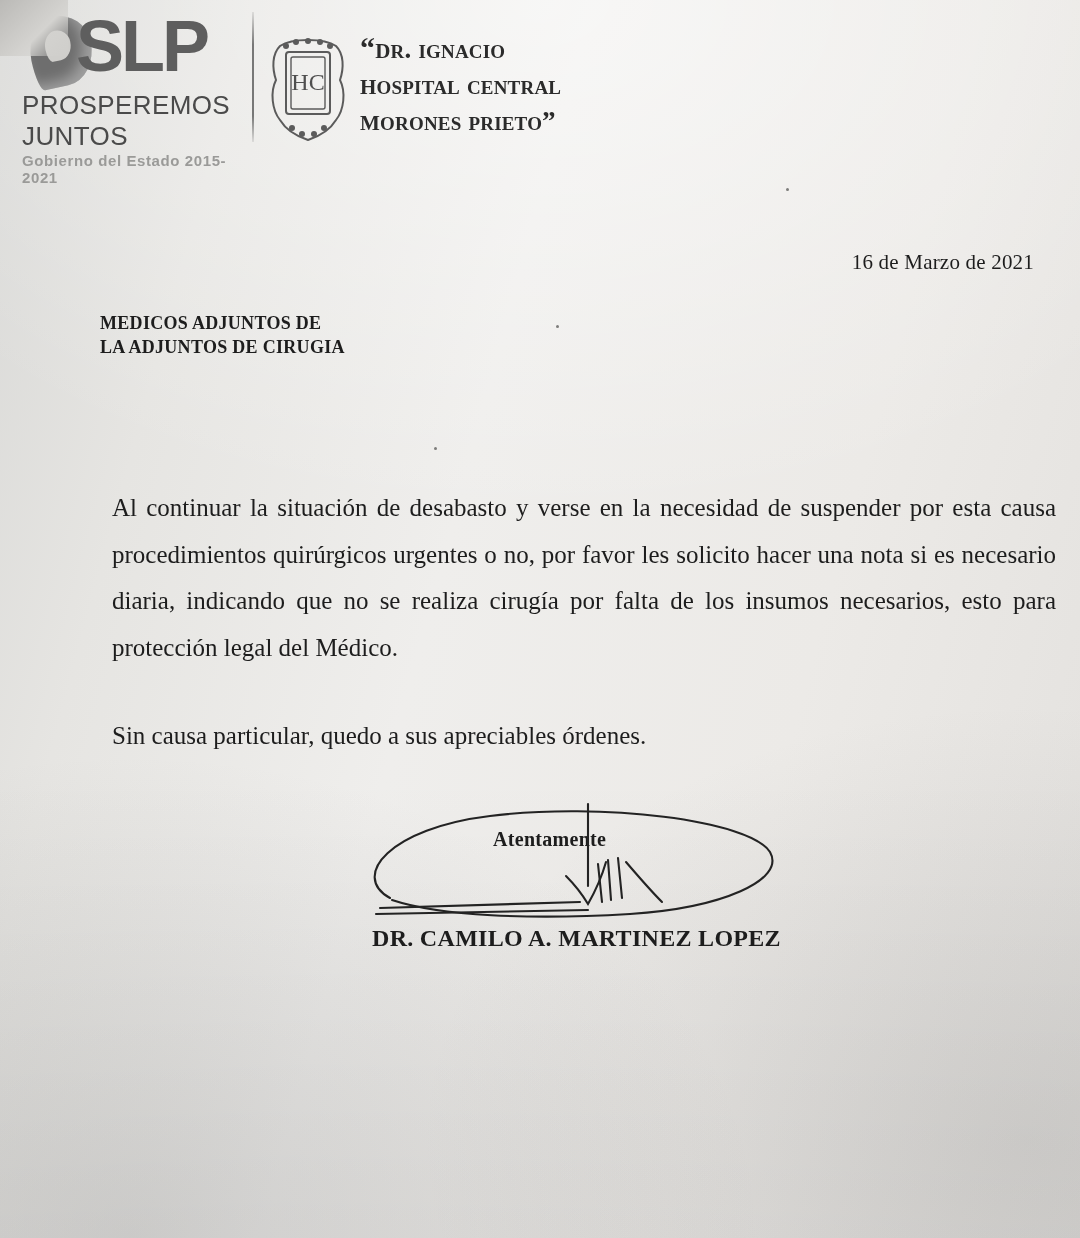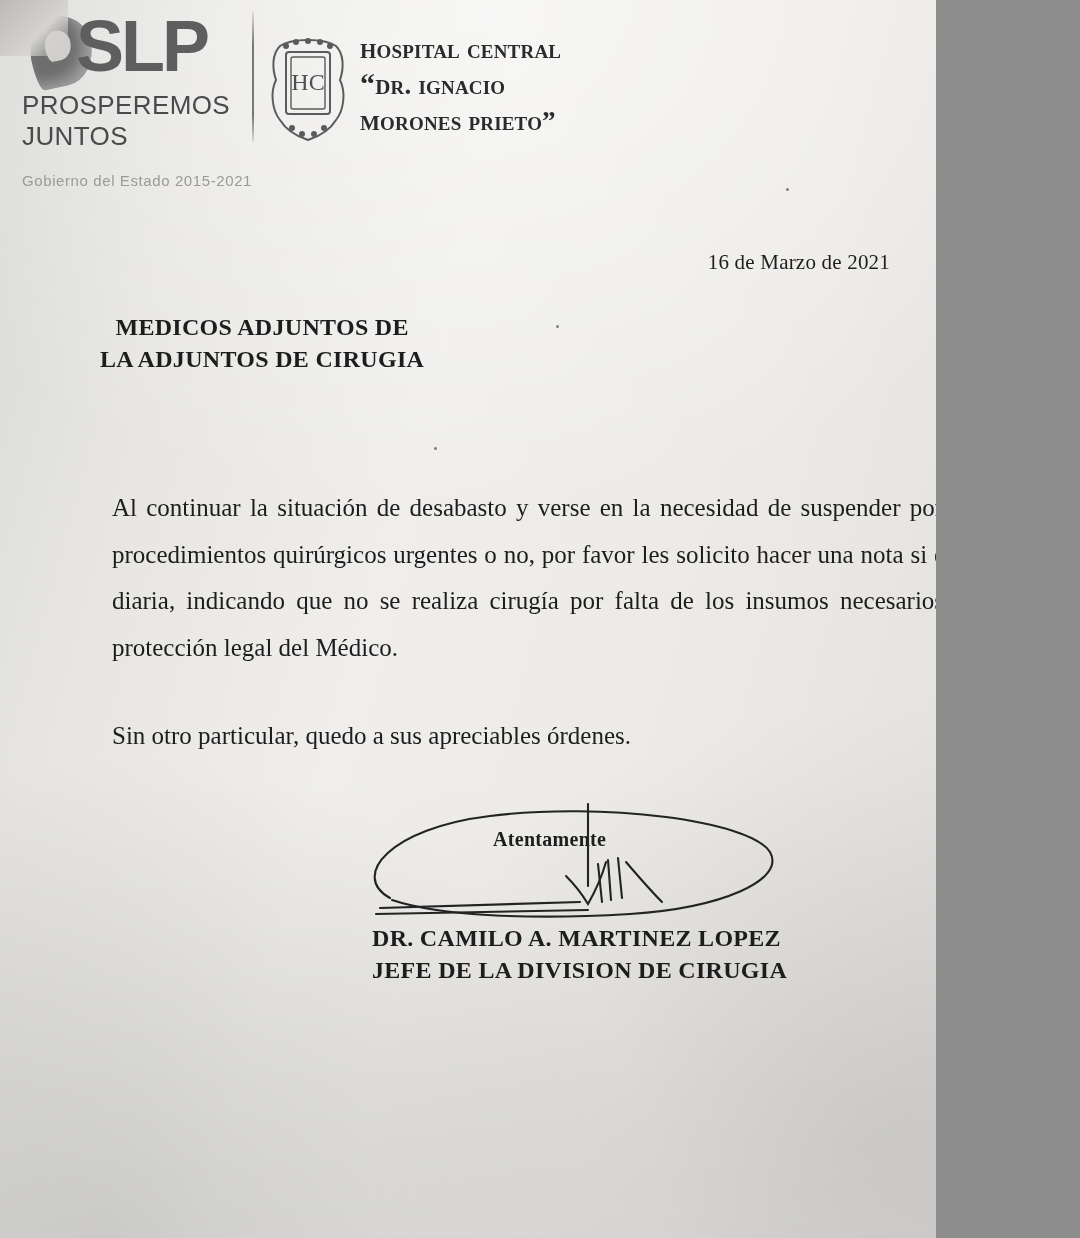--- a/index.html
+++ b/index.html
@@ -2,21 +2,21 @@
 <html lang="es"><head>
 <meta charset="utf-8">
 <style>
   html, body {
     margin: 0;
     padding: 0;
     background: #8d8d8d;
   }
   .page {
     position: relative;
-    width: 936px;
+    width: 1080px;
     height: 1238px;
     overflow: hidden;
     background:
       linear-gradient(105deg, #d8d8d6 0%, #e6e5e2 18%, #efeeec 42%, #eceae7 70%, #e2e0dd 100%);
     font-family: "Liberation Serif", serif;
     color: #1d1d1d;
   }
   
   .page::before {
     content: "";
@@ -88,21 +88,22 @@
     font-size: 26px;
     letter-spacing: 0.4px;
     color: #4a4a4a;
     margin-top: -4px;
   }
   .slp-sub {
     font-family: "Liberation Sans", sans-serif;
     font-size: 15px;
     letter-spacing: 0.6px;
     color: #9a9a98;
-    margin-top: 20px;
+    margin-top: 0;
+    font-weight: bold;
   }
   .divider {
     position: absolute;
     left: 252px;
     top: 12px;
     width: 2px;
     height: 130px;
     background: linear-gradient(to bottom, rgba(90,90,90,0.12), rgba(80,80,80,0.75) 25%, rgba(80,80,80,0.75) 80%, rgba(90,90,90,0.12));
   }
 
@@ -147,24 +148,23 @@
     right: 46px;
     top: 250px;
     font-size: 21px;
     letter-spacing: 0.2px;
   }
   .addressee {
     position: absolute;
     left: 100px;
     top: 312px;
     font-weight: 700;
-    font-size: 24px;
+    font-size: 18px;
     line-height: 1.32;
     letter-spacing: 0.3px;
-    text-align: center;
   }
   .para {
     position: absolute;
     left: 112px;
     width: 944px;
     font-size: 25px;
     line-height: 1.86;
     text-align: justify;
     text-justify: inter-word;
   }
@@ -230,39 +230,39 @@
           <circle cx="26" cy="104" r="3"></circle>
             <circle cx="36" cy="110" r="3"></circle>
           <circle cx="48" cy="110" r="3"></circle>
             <circle cx="58" cy="104" r="3"></circle>
         </g>
         <text x="42" y="66" text-anchor="middle" font-family="Liberation Serif, serif" font-size="24" fill="#4f4f4f">HC</text>
       </svg>
     </div>
 
     <div class="hosp-name">
+      <div>“Dr. Ignacio</div>
       <div>Hospital Central</div>
-      <div>“Dr. Ignacio</div>
       <div>Morones Prieto”</div>
     </div>
 
     <span class="speck" style="left:786px; top:188px;"></span>
     <span class="speck" style="left:556px; top:325px;"></span>
     <span class="speck" style="left:434px; top:447px;"></span>
   </div>
 
   <div class="date">16 de Marzo de 2021</div>
 
   <div class="addressee">
     <div>MEDICOS ADJUNTOS DE</div>
     <div>LA ADJUNTOS DE CIRUGIA</div>
   </div>
 
   <p class="para p1">Al continuar la situación de desabasto y verse en la necesidad de suspender por esta causa procedimientos quirúrgicos urgentes o no, por favor les solicito hacer una nota si es necesario diaria, indicando que no se realiza cirugía por falta de los insumos necesarios, esto para protección legal del Médico.</p>
-  <p class="para p2">Sin otro particular, quedo a sus apreciables órdenes.</p>
+  <p class="para p2">Sin causa particular, quedo a sus apreciables órdenes.</p>
 
   <div class="atentamente">Atentamente</div>
 
   <div class="signature">
     <svg width="470" height="150" viewBox="0 0 470 150" aria-hidden="true">
       <g fill="none" stroke="#232323" stroke-width="2.1" stroke-linecap="round">
         <path d="M60 108 C20 86 60 38 160 26 C270 12 420 30 440 62 C456 90 392 118 300 124 C200 130 110 126 62 110"></path>
         <path d="M258 14 L258 96"></path>
         <path d="M50 118 L250 112"></path>
         <path d="M46 124 L258 120"></path>
@@ -270,16 +270,15 @@
         <path d="M268 74 L272 112"></path>
         <path d="M278 70 L281 110"></path>
         <path d="M288 68 L292 108"></path>
         <path d="M296 72 C308 86 320 100 332 112"></path>
       </g>
     </svg>
   </div>
 
   <div class="signer">
     <div>DR. CAMILO A. MARTINEZ LOPEZ</div>
-    <div>JEFE DE LA DIVISION DE CIRUGIA</div>
   </div>
 
 </div>
 
 </body></html>

